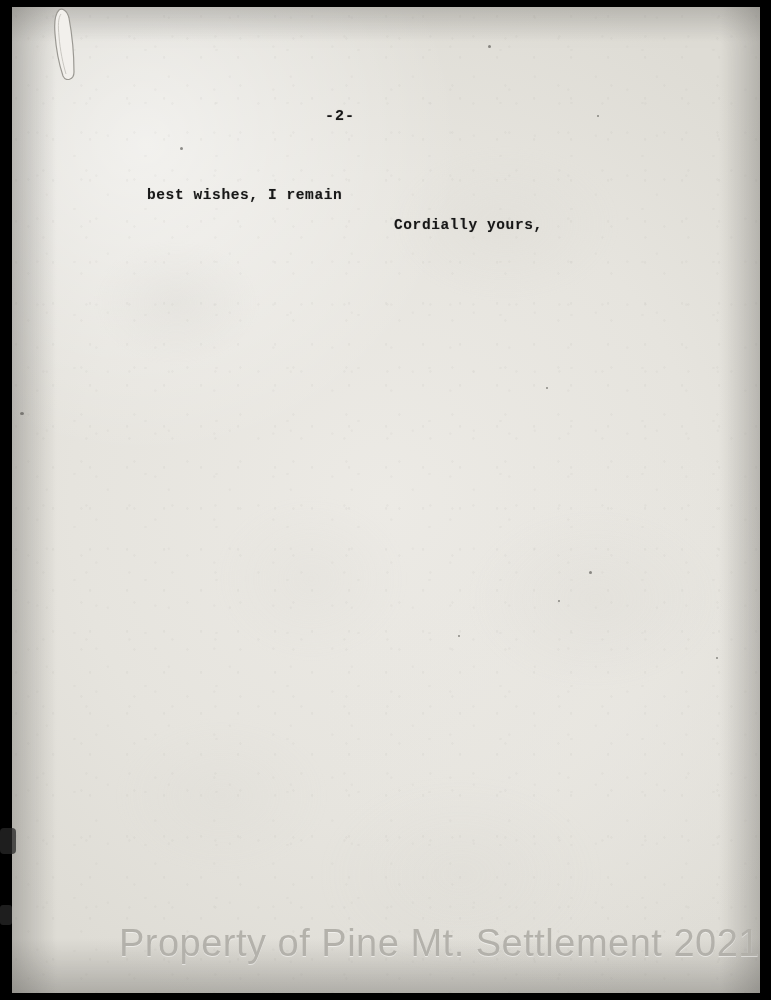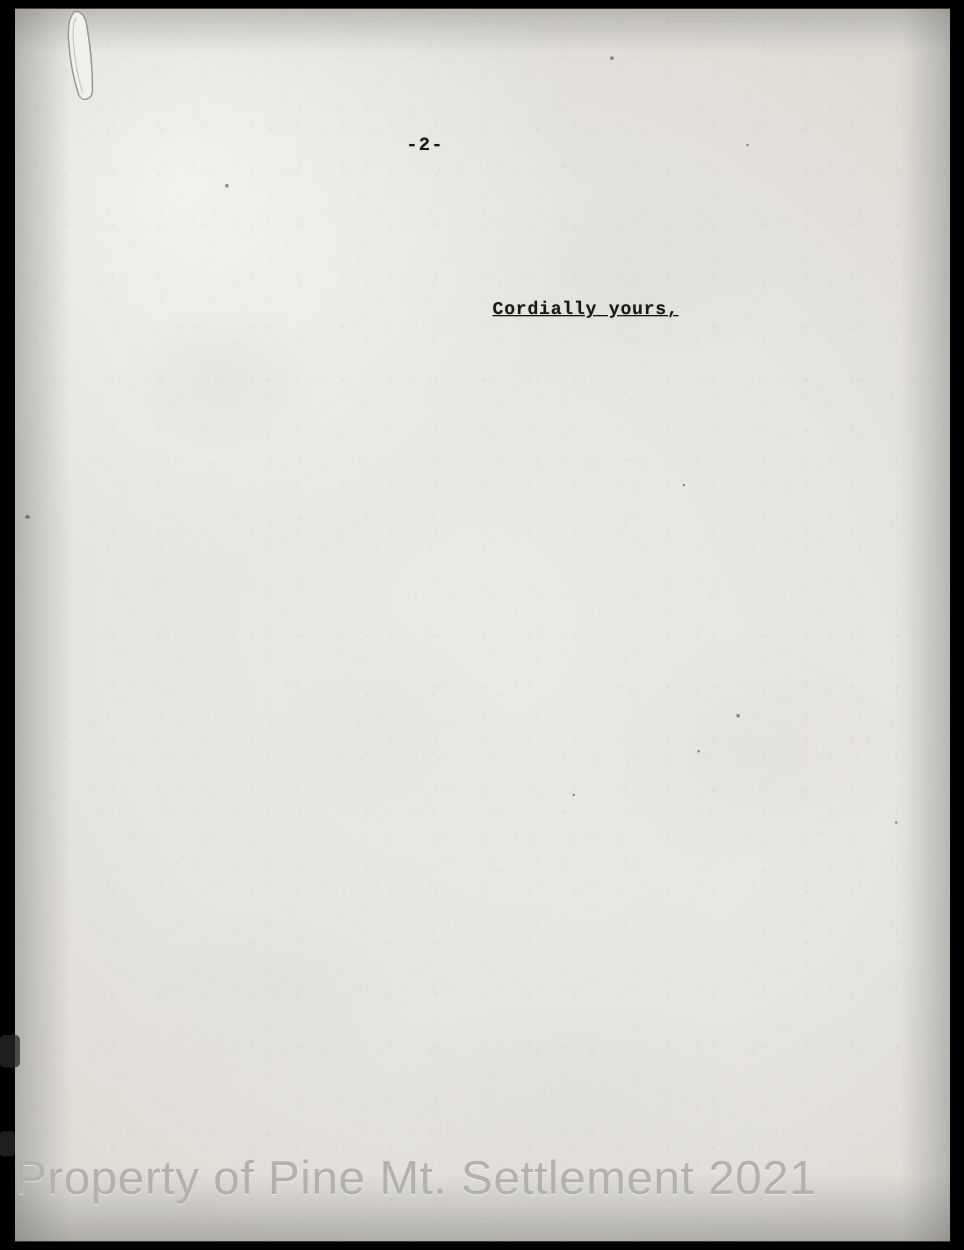--- a/index.html
+++ b/index.html
@@ -99,37 +99,37 @@
   }
 
   #page-number {
     left: 313px;
     top: 101px;
     font-size: 15px;
     letter-spacing: 1px;
   }
   #body-line-1 { left: 219px; top: 162px; }
   #body-line-2 { left: 135px; top: 180px; }
-  #closing     { left: 382px; top: 233px; text-decoration: underline; }
+  #closing     { left: 382px; top: 210px; }
 
   
   .speck {
     position: absolute;
     background: rgba(60,58,55,0.55);
     border-radius: 50%;
     pointer-events: none;
   }
 
   
   #watermark {
     position: absolute;
     left: 0;
     right: 0;
     top: 915px;
-    text-align: left;
+    text-align: right;
     font-family: "Liberation Sans", sans-serif;
     font-size: 38px;
     letter-spacing: 0.5px;
     color: rgba(176,174,168,0.95);
     text-shadow: 0 1px 0 rgba(255,255,255,0.5);
     white-space: nowrap;
     pointer-events: none;
   }
 
   
@@ -154,20 +154,21 @@
     <div class="speck" style="left:585px; top:108px; width:2px; height:2px;"></div>
     <div class="speck" style="left:534px; top:380px; width:2px; height:2px;"></div>
     <div class="speck" style="left:577px; top:564px; width:3px; height:3px;"></div>
     <div class="speck" style="left:546px; top:593px; width:2px; height:2px;"></div>
     <div class="speck" style="left:704px; top:650px; width:2px; height:2px;"></div>
     <div class="speck" style="left:446px; top:628px; width:2px; height:2px;"></div>
     <div class="speck" style="left:8px;  top:405px; width:4px; height:3px;"></div>
 
     <div class="typed" id="page-number">-2-</div>
 
+    <div class="typed" id="body-line-2">best wishes, I remain</div>
 
     <div class="typed" id="closing">Cordially yours,</div>
 
     <div id="watermark">Property of Pine Mt. Settlement 2021</div>
   </div>
 
   <svg id="clip" viewBox="0 0 30 72">
     <path d="M7 2 C3 6, 2 14, 3 26 C4 40, 7 56, 11 68 C14 74, 22 72, 22 64 C22 48, 20 26, 17 10 C15 2, 10 0, 7 2 Z" fill="#f2f0ec" stroke="#9a9892" stroke-width="1.2"></path>
     <path d="M9 6 C6 10, 6 18, 7 28 C8 42, 11 56, 14 66" fill="none" stroke="#c9c7c1" stroke-width="1"></path>
   </svg>

